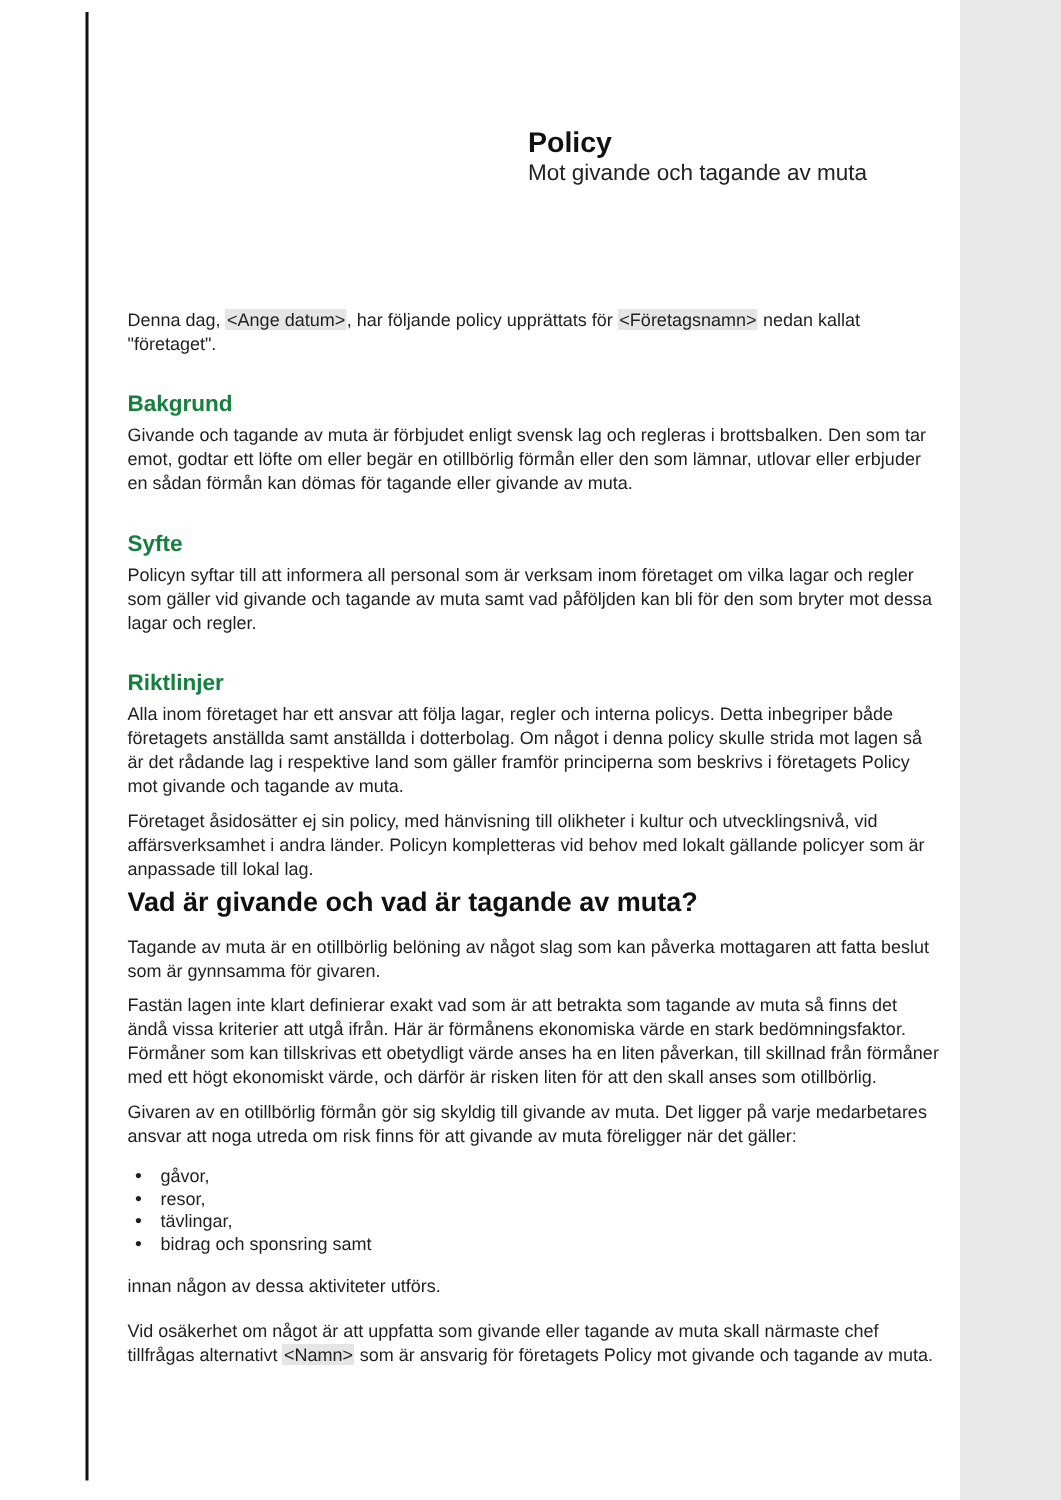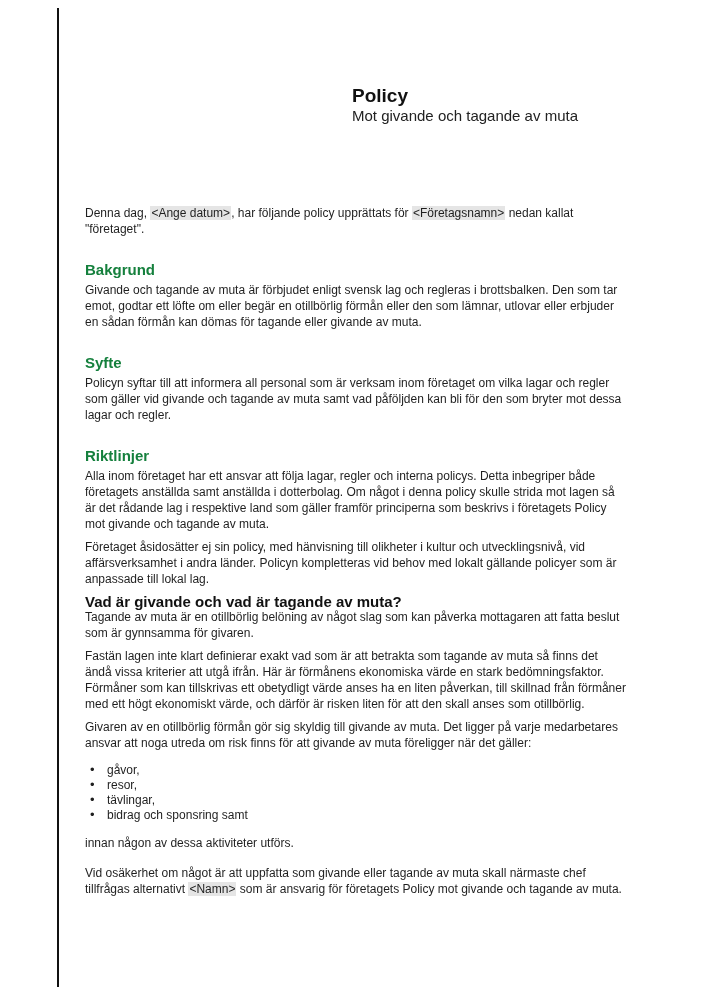--- a/index.html
+++ b/index.html
@@ -2,21 +2,21 @@
 <html><head>
 <meta charset="utf-8">
 <style>
   html, body {
     margin: 0;
     padding: 0;
     background: #e8e8e8;
   }
   .page {
     position: relative;
-    width: 707px;
+    width: 640px;
     height: 1000px;
     background: #ffffff;
     overflow: hidden;
     font-family: "Liberation Sans", "DejaVu Sans", sans-serif;
     color: #1f1f1f;
   }
   .edge-line {
     position: absolute;
     left: 57px;
     top: 8px;
@@ -56,28 +56,28 @@
     white-space: pre-line;
   }
   .doc-body h2 {
     font-size: 15px;
     line-height: 17px;
     font-weight: bold;
     color: #15803d;
     margin: 24px 0 0 0;
   }
   .doc-body h3 {
-    font-size: 15px;
+    font-size: 18px;
     line-height: 15px;
     font-weight: bold;
     color: #111;
     margin: 7px 0 0 0;
   }
   .doc-body h2 + p { margin-top: 4px; }
-  .doc-body h3 + p { margin-top: 0; }
+  .doc-body h3 + p { margin-top: 14px; }
   .blk-intro { margin-top: 0 !important; }
   .doc-body ul {
     margin: 12px 0 0 0;
     padding: 0;
     list-style: none;
     font-size: 12px;
     line-height: 15px;
   }
   .doc-body li {
     position: relative;

